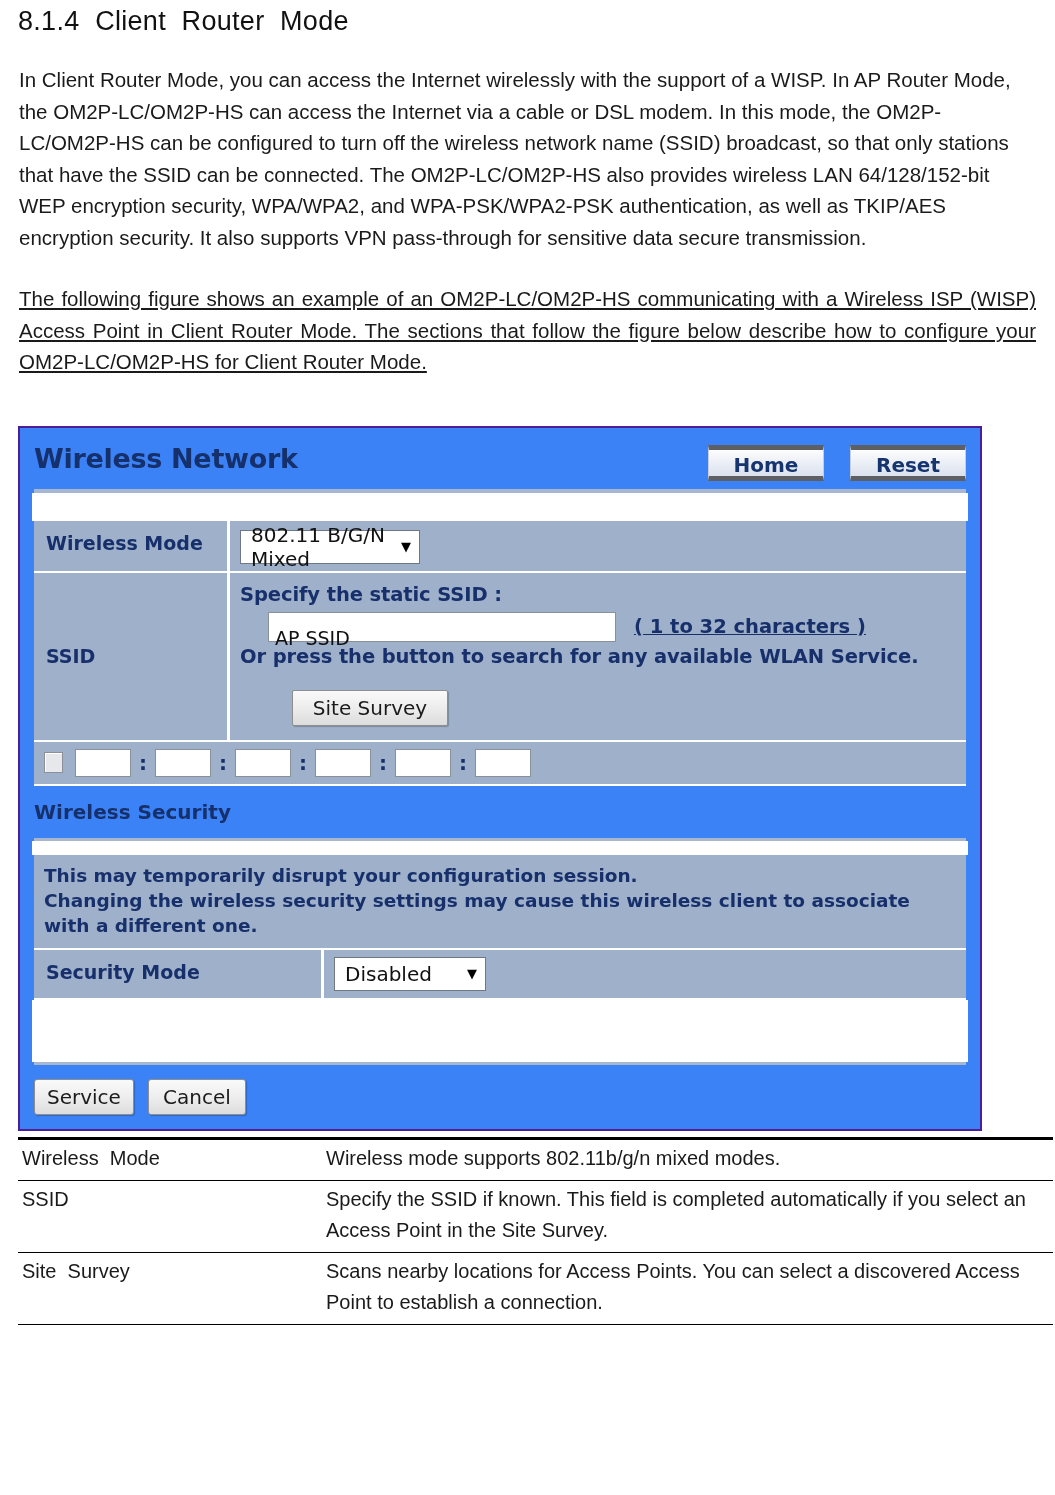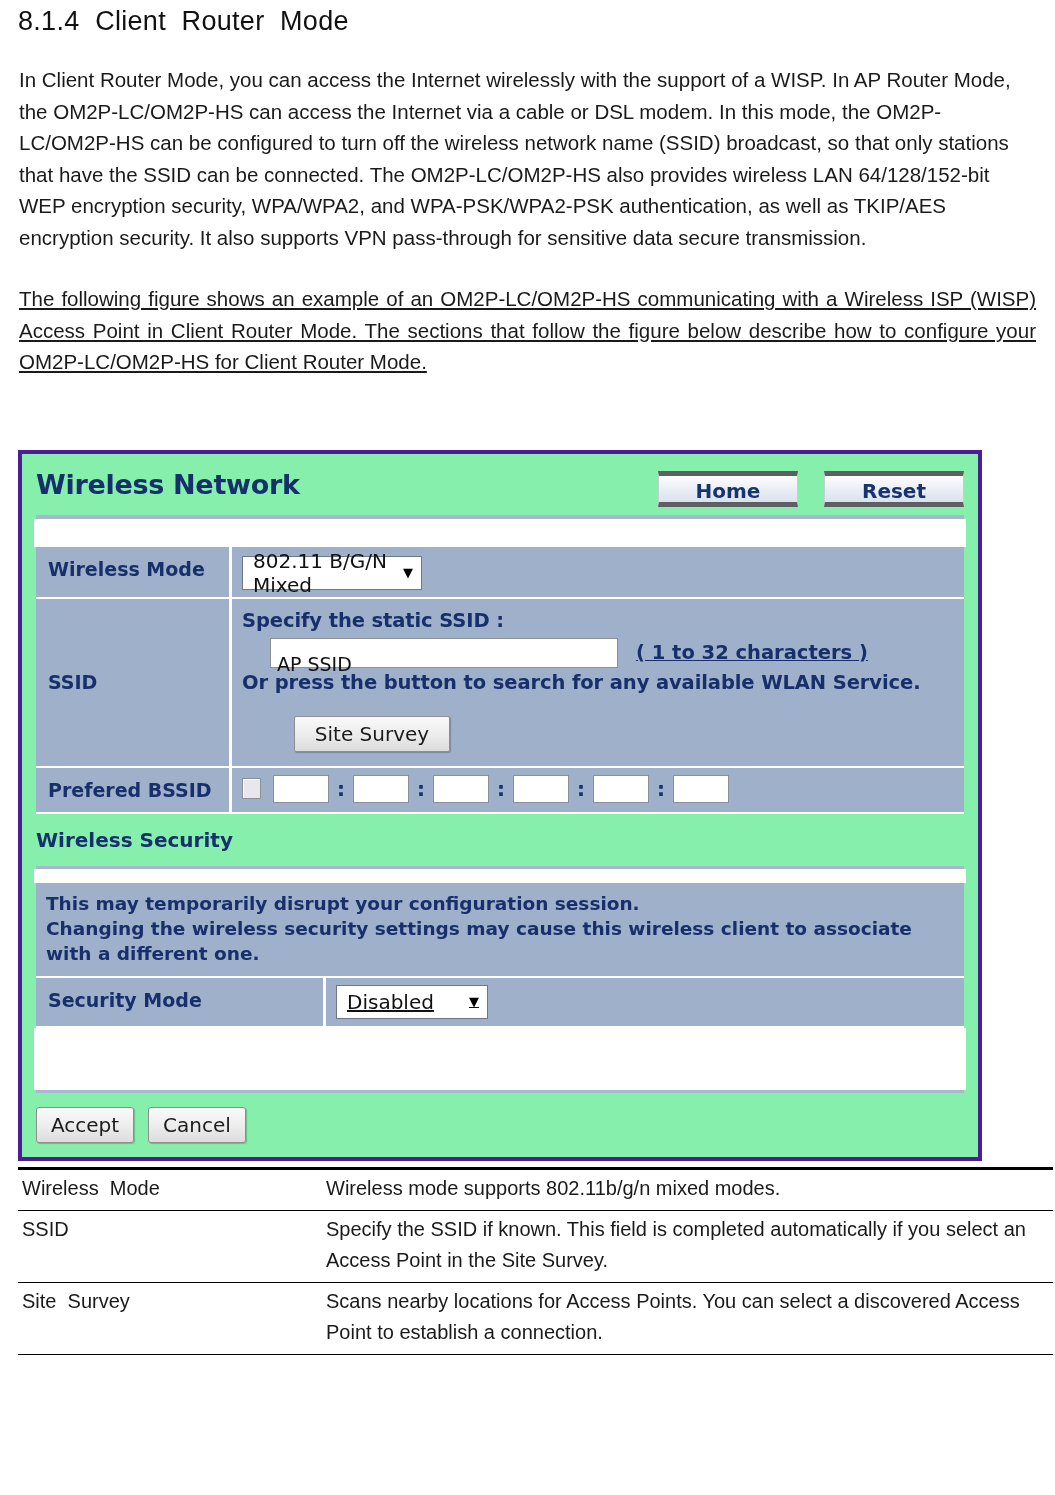--- a/index.html
+++ b/index.html
@@ -39,24 +39,24 @@
     font-size: 20.5px;
     line-height: 31.5px;
     color: #1a1a1a;
     margin: 1px;
   }
   .para-1 { margin-top: 27px; }
   .para-2 { margin-top: 30px; text-align: justify; text-decoration: underline; }
 
   
   .shot-wrap {
-    margin-top: 72px;
+    margin-top: 48px;
     width: 964px;
-    border: 4px solid #4c1d95;
-    background: #86efac;
+    border: 2px solid #4c1d95;
+    background: #3b82f6;
     box-sizing: border-box;
     padding: 10px 12px 10px 12px;
   }
 
   .shot-header {
     display: flex;
     align-items: flex-start;
     justify-content: space-between;
     padding: 4px 2px 0 2px;
   }
@@ -64,21 +64,21 @@
     font-size: 27px;
     font-weight: bold;
     color: #15306b;
     letter-spacing: -0.3px;
     line-height: 34px;
     font-family: "DejaVu Sans", sans-serif;
   }
   .hdr-buttons { display: flex; gap: 26px; padding-top: 3px; }
 
   .hdr-btn {
-    width: 140px;
+    width: 116px;
     height: 36px;
     line-height: 30px;
     text-align: center;
     font-size: 20px;
     font-weight: bold;
     color: #16346e;
     background: linear-gradient(to bottom, #fdfdfe 0%, #e9edf5 55%, #dbe2ee 100%);
     border-top: 5px solid #5d5f63;
     border-bottom: 5px solid #5d5f63;
     border-left: 1px solid #c7ccd6;
@@ -129,21 +129,21 @@
     justify-content: space-between;
     background: #ffffff;
     border: 1px solid #6f7782;
     box-sizing: border-box;
     font-size: 20px;
     color: #111;
     padding: 3px 8px 3px 10px;
     font-family: "DejaVu Sans", sans-serif;
   }
   .select-box.wmode { width: 180px; height: 34px; }
-  .select-box.secmode { width: 152px; height: 34px; text-decoration: underline; }
+  .select-box.secmode { width: 152px; height: 34px; }
   .caret {
     font-size: 13px;
     color: #000;
     line-height: 1;
     margin-left: 8px;
   }
 
   
   .ssid-row { align-items: stretch; }
   .ssid-label {
@@ -346,21 +346,20 @@
         <div class="ssid-input-line">
           <div class="ssid-input">AP SSID</div>
           <div class="charhint">( 1 to 32 characters )</div>
         </div>
         <div class="ssid-line ssid-note">Or press the button to search for any available WLAN Service.</div>
         <div class="site-survey-btn">Site Survey</div>
       </div>
     </div>
 
     <div class="row">
-      <div class="row-label">Prefered BSSID</div>
       <div class="row-value">
         <div class="bssid-fields">
           <div class="bssid-check"></div>
           <div class="oct"></div>
           <span class="colon">:</span>
           <div class="oct"></div>
           <span class="colon">:</span>
           <div class="oct"></div>
           <span class="colon">:</span>
           <div class="oct"></div>
@@ -388,21 +387,21 @@
           <span>Disabled</span>
           <span class="caret">▼</span>
         </div>
       </div>
     </div>
 
     <div class="gap-lg"></div>
     <div class="foot-rule"></div>
 
     <div class="foot-buttons">
-      <div class="foot-btn">Accept</div>
+      <div class="foot-btn">Service</div>
       <div class="foot-btn">Cancel</div>
     </div>
 
   </div>
 
   <table class="desc">
     <tbody>
       <tr class="first">
         <td class="c1">Wireless  Mode</td>
         <td class="c2">Wireless mode supports 802.11b/g/n mixed modes.</td>

